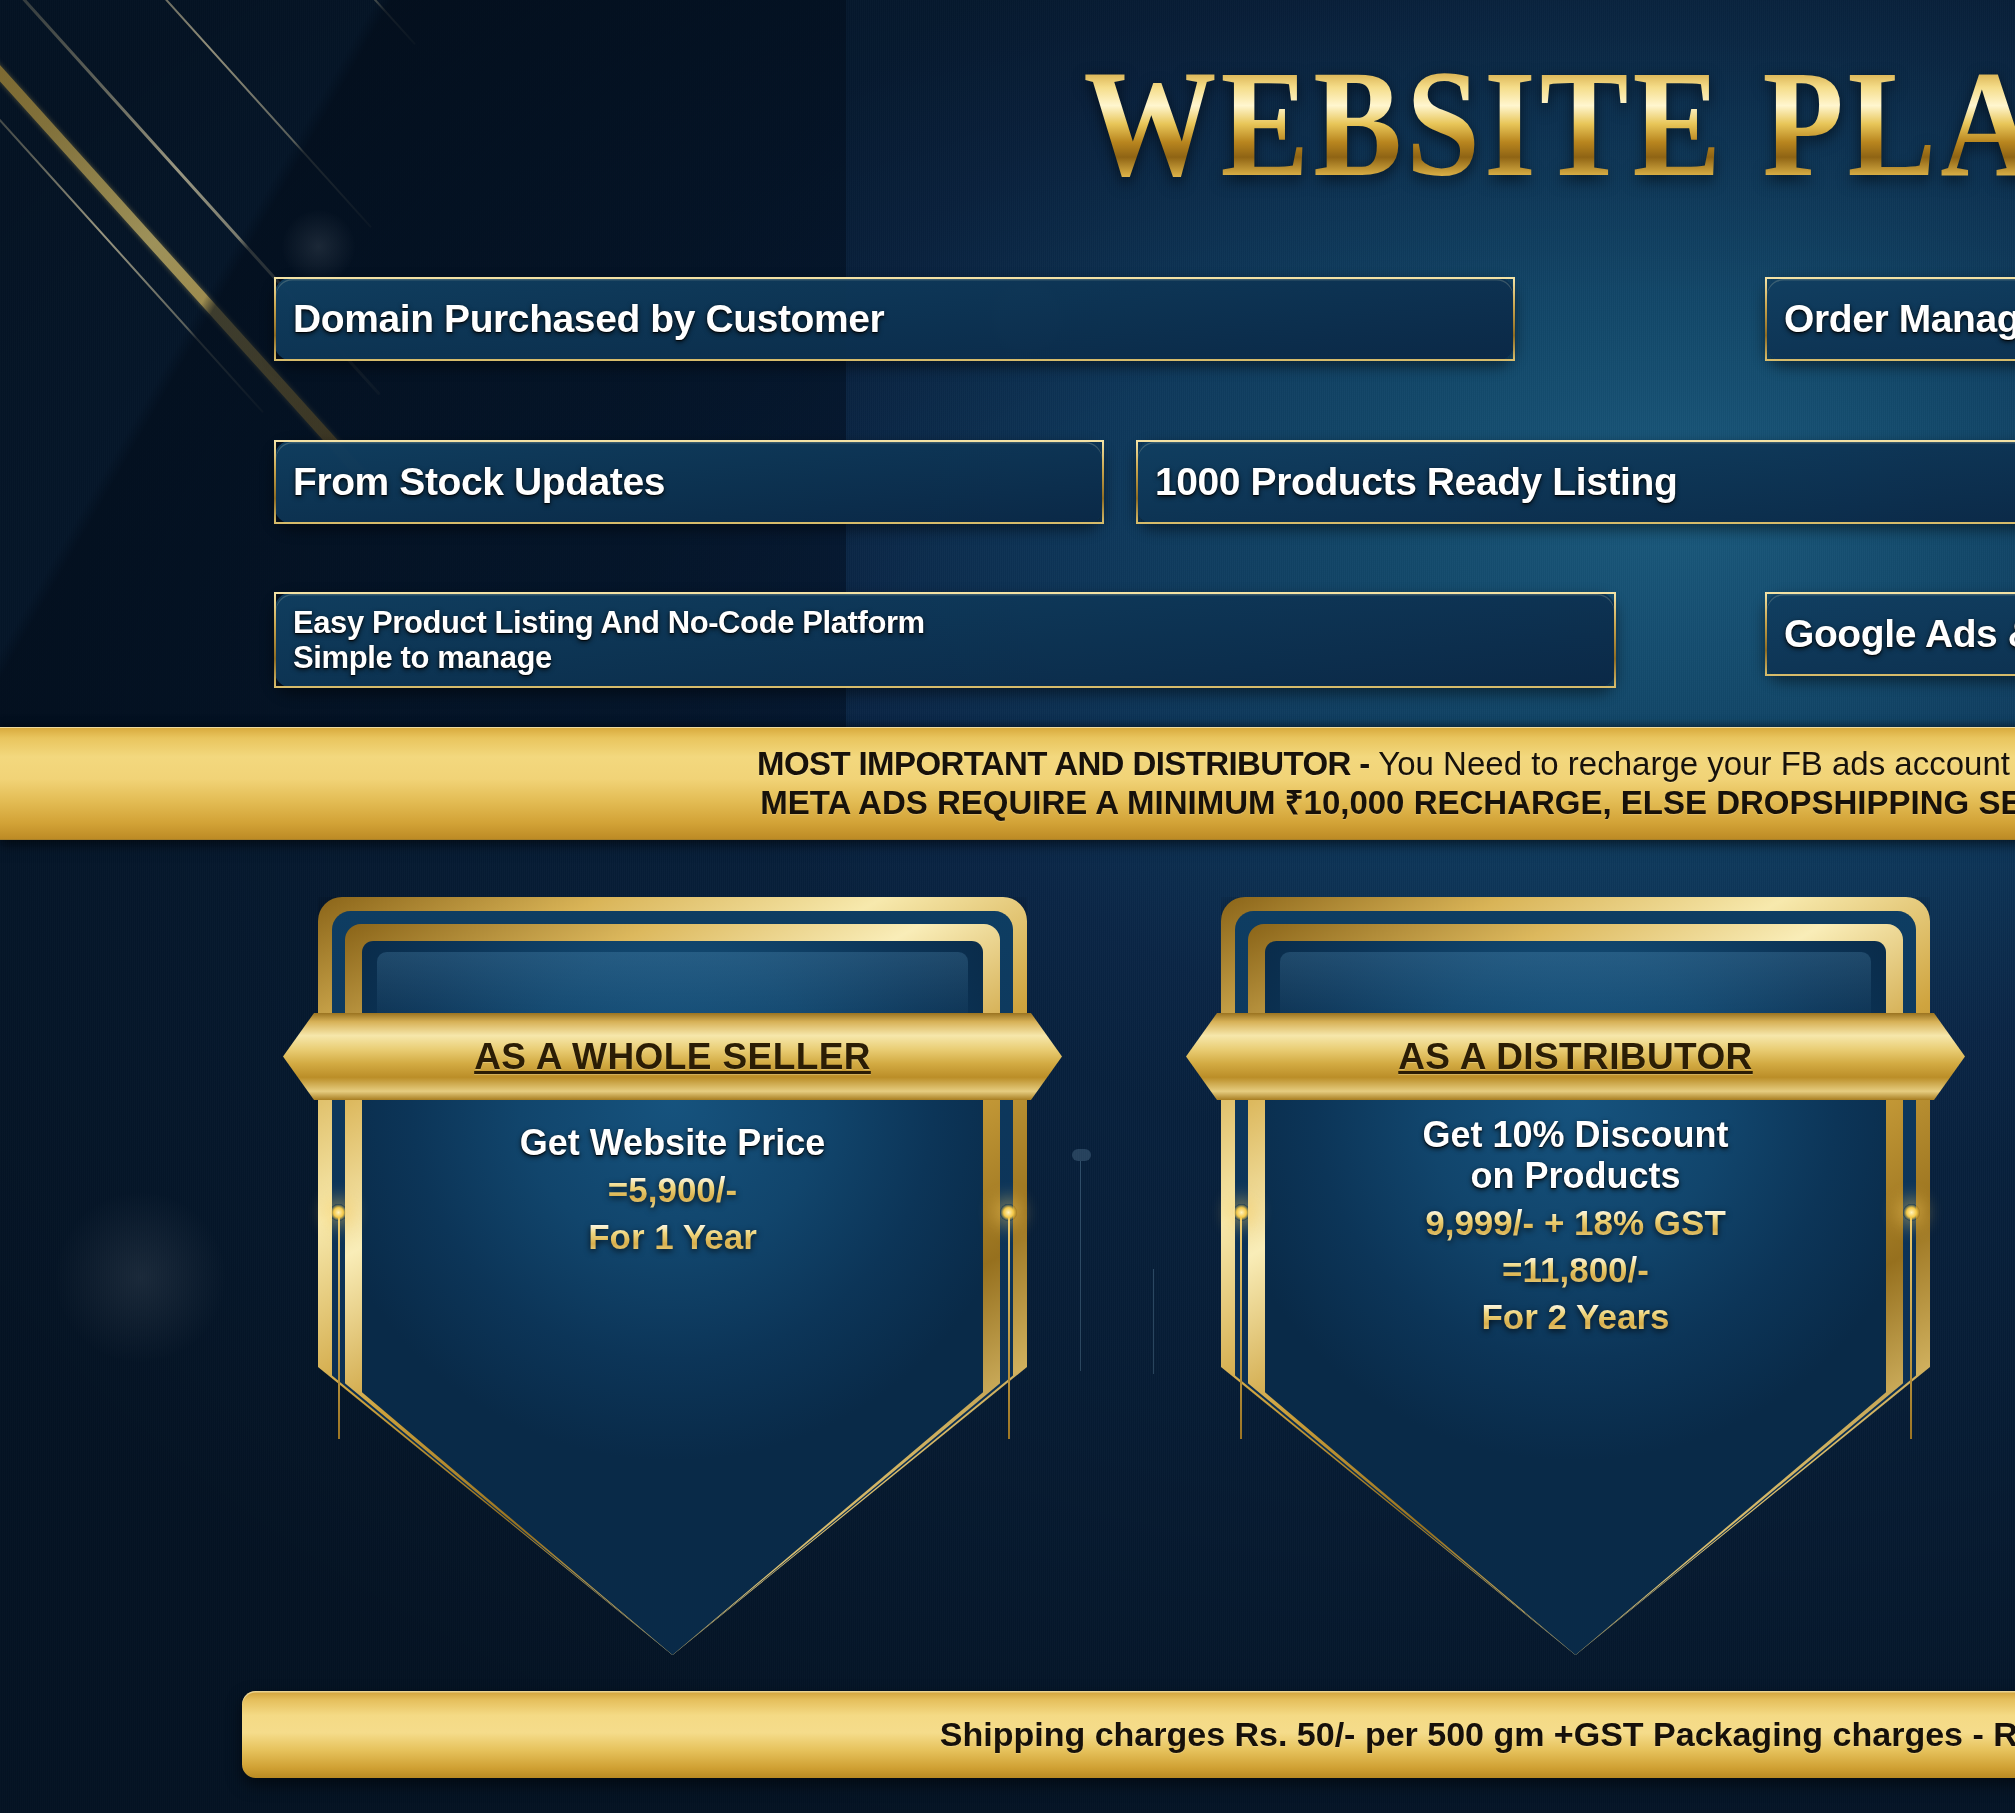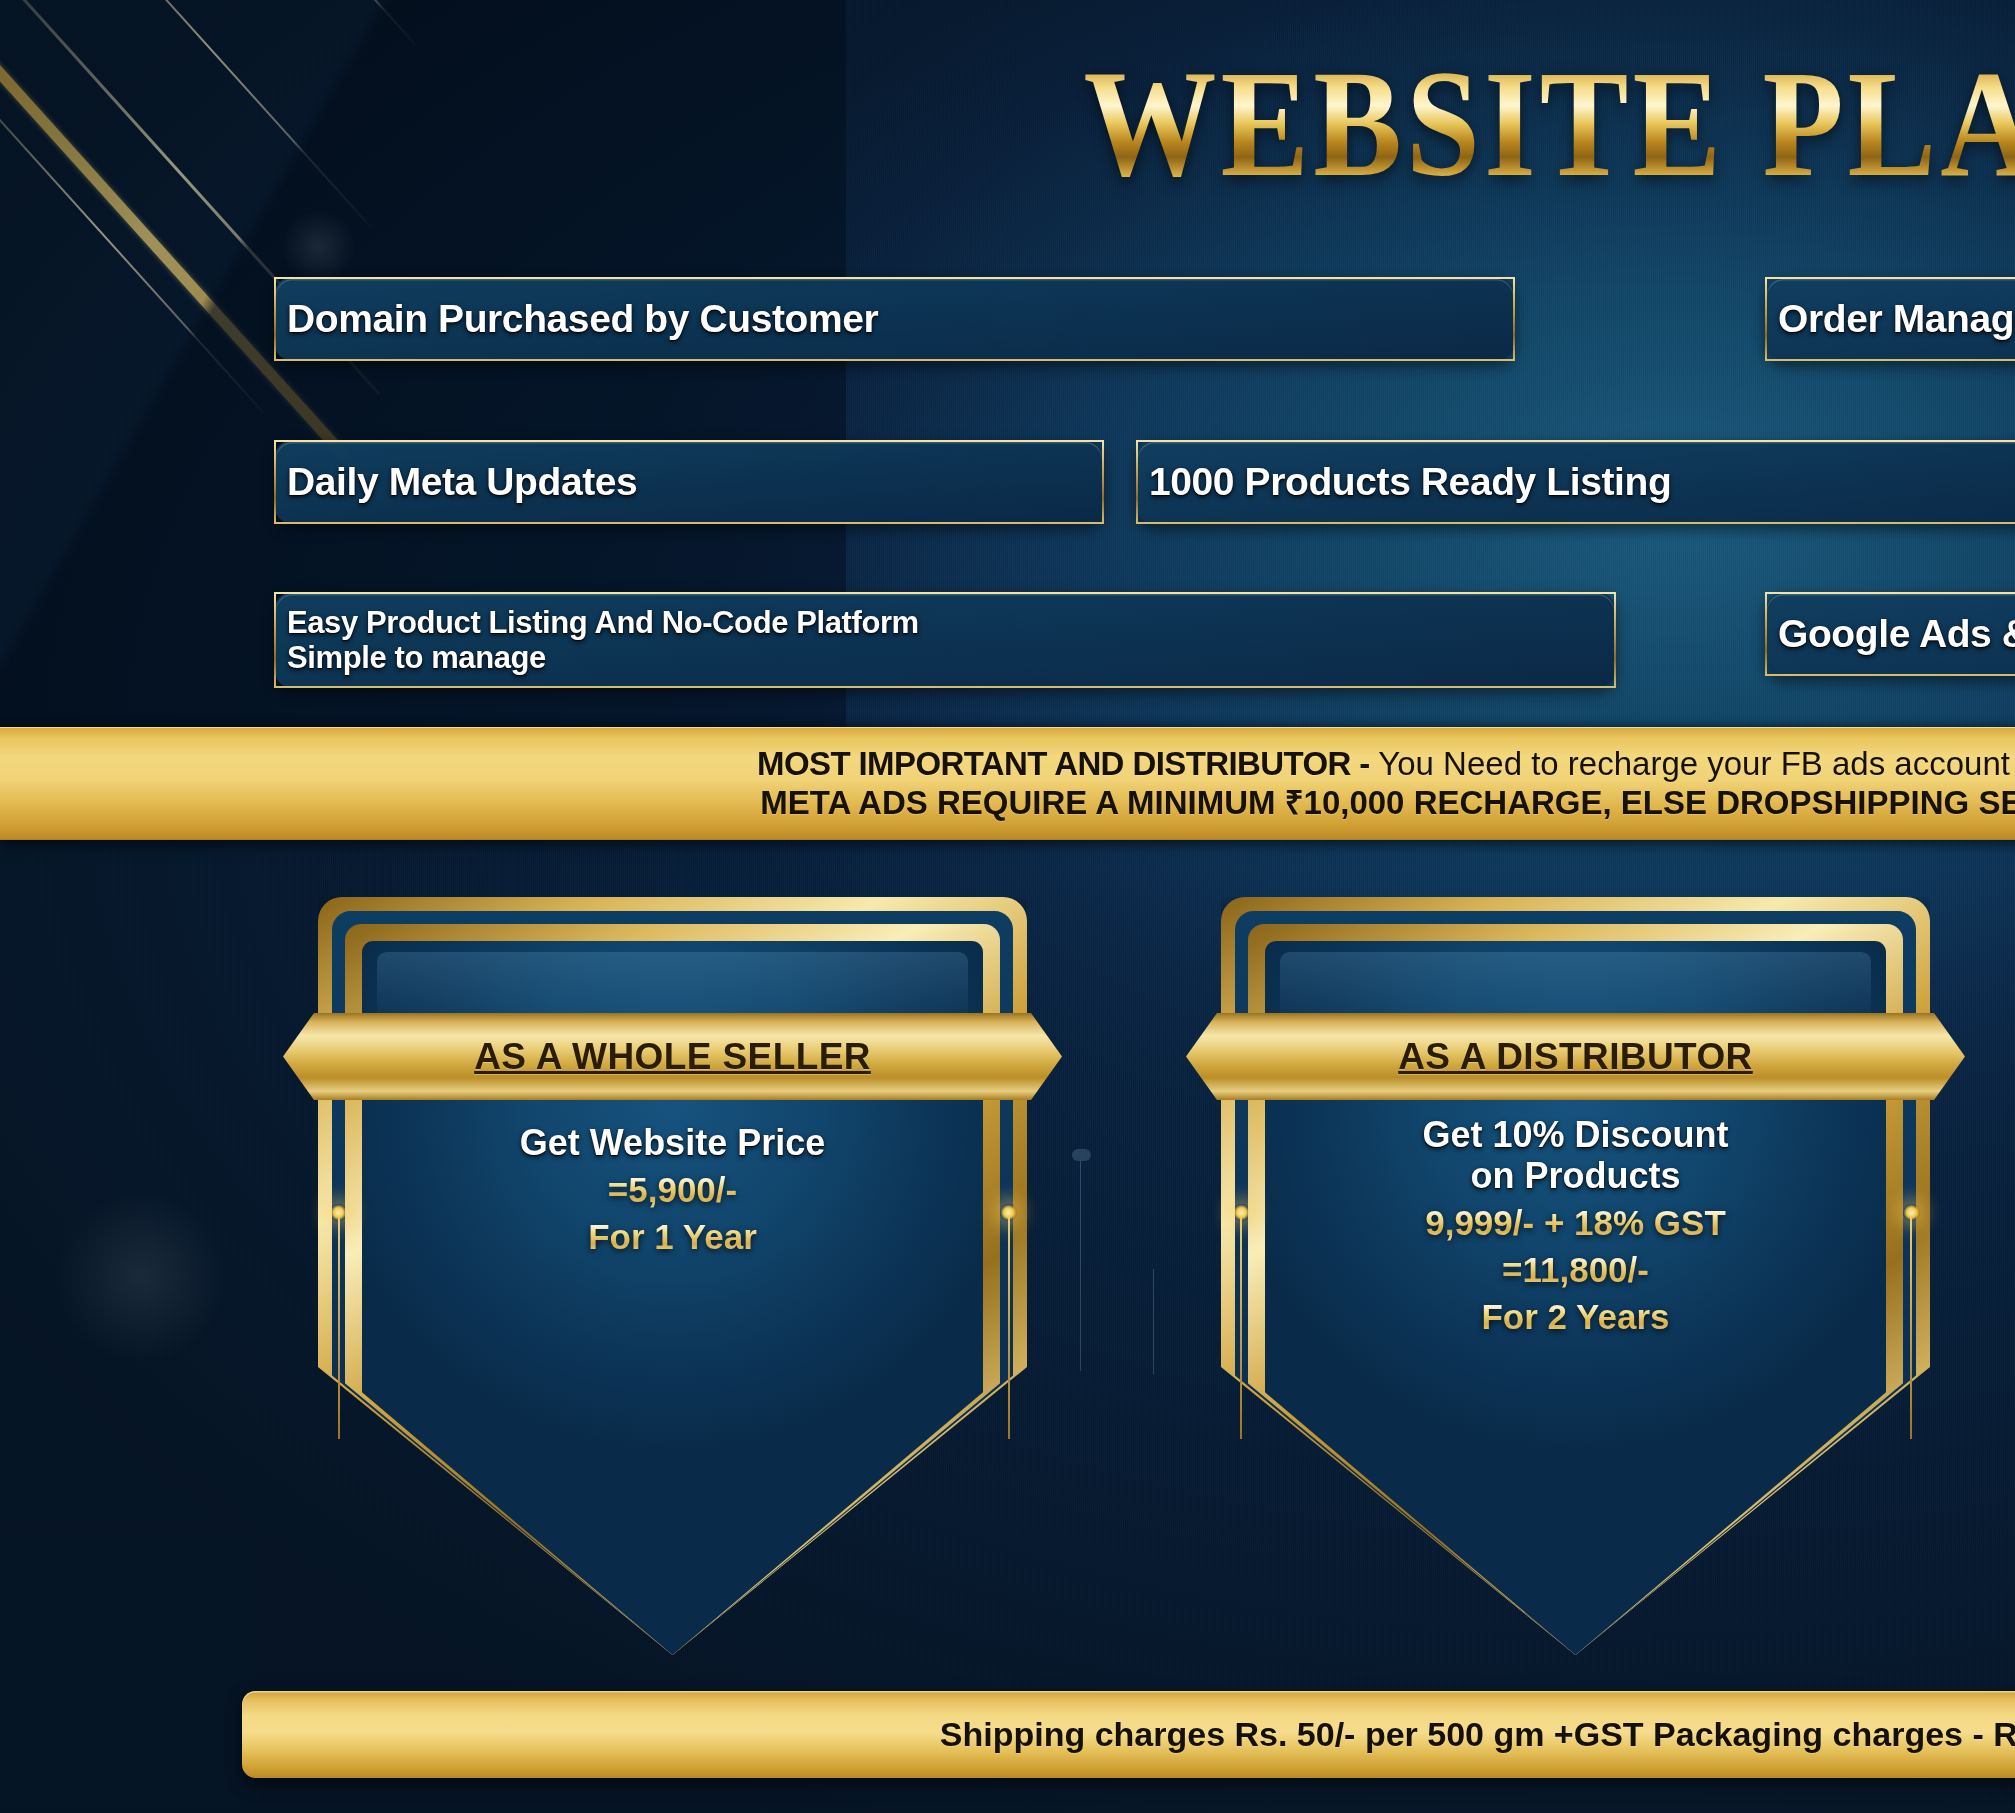--- a/index.html
+++ b/index.html
@@ -72,21 +72,21 @@
   .pill{
     position:absolute;
     background:linear-gradient(175deg, rgba(16,62,96,.97) 0%, rgba(13,52,84,.97) 45%, rgba(10,40,70,.97) 100%);
     border:2px solid;
     border-image:linear-gradient(180deg,#f4e3a6,#c9a54d 35%,#8e6c22 70%,#d8bd6c) 1;
     border-radius:18.5px;
     display:flex; align-items:center;
     box-shadow:0 5.6px 13.7px rgba(0,0,0,.45), inset 0 1.6px 0 rgba(255,248,205,.18);
   }
   .pill-inner{
-    width:100%; padding:0 11px;
+    width:100%; padding:0 17px;
     display:flex; 
   }
   .pill-text{
     color:#ffffff; font-weight:700; font-size:39px; line-height:1.03;
     letter-spacing:-0.4px;
     text-shadow:0 2.4px 4.8px rgba(0,0,0,.75), 0 0.8px 1.2px rgba(0,0,0,.9);
     white-space:nowrap;
   }
   .pill-text.two-line{ white-space:normal; font-size:31px; line-height:1.14; }
 
@@ -235,21 +235,21 @@
 
   <div class="pill" style="left:1765px; top:277px; width:1185px; height:84px;">
     <div class="pill-inner" style="padding-right:129px;">
       <span class="pill-text">Order Management Panel</span>
     </div>
 
   </div>
 
   <div class="pill" style="left:274px; top:440px; width:830px; height:84px;">
     <div class="pill-inner">
-      <span class="pill-text">Daily Meta Updates</span>
+      <span class="pill-text">From Stock Updates</span>
     </div>
   </div>
 
   <div class="pill" style="left:1136px; top:440px; width:1024px; height:84px;">
     <div class="pill-inner">
       <span class="pill-text">1000 Products Ready Listing</span>
     </div>
   </div>
 
   <div class="pill" style="left:274px; top:592px; width:1342px; height:96px;">

